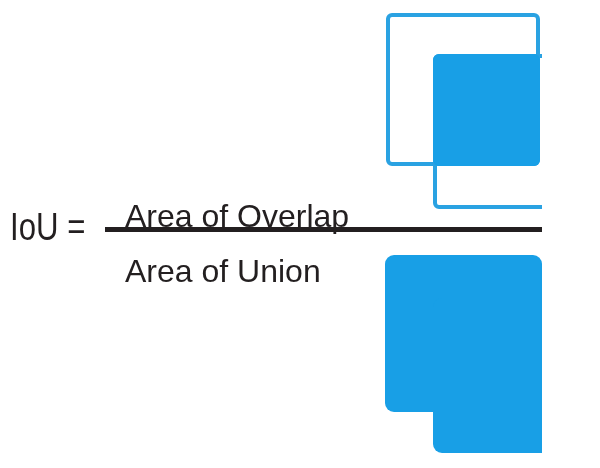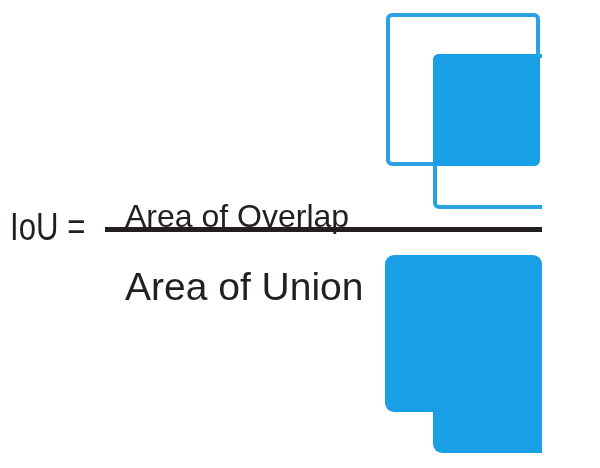--- a/index.html
+++ b/index.html
@@ -30,22 +30,22 @@
     top: 182px;
     font-size: 32px;
     line-height: 1;
     color: var(--text, #231f20);
     white-space: nowrap;
     margin-top: 18px;
   }
   .denominator-label {
     position: absolute;
     left: 125px;
-    top: 267px;
-    font-size: 39px;
+    top: 255px;
+    font-size: 32px;
     line-height: 1;
     color: var(--text, #231f20);
     white-space: nowrap;
   }
   .fraction-bar {
     position: absolute;
     left: 105px;
     top: 227px;
     width: 478px;
     height: 5px;

